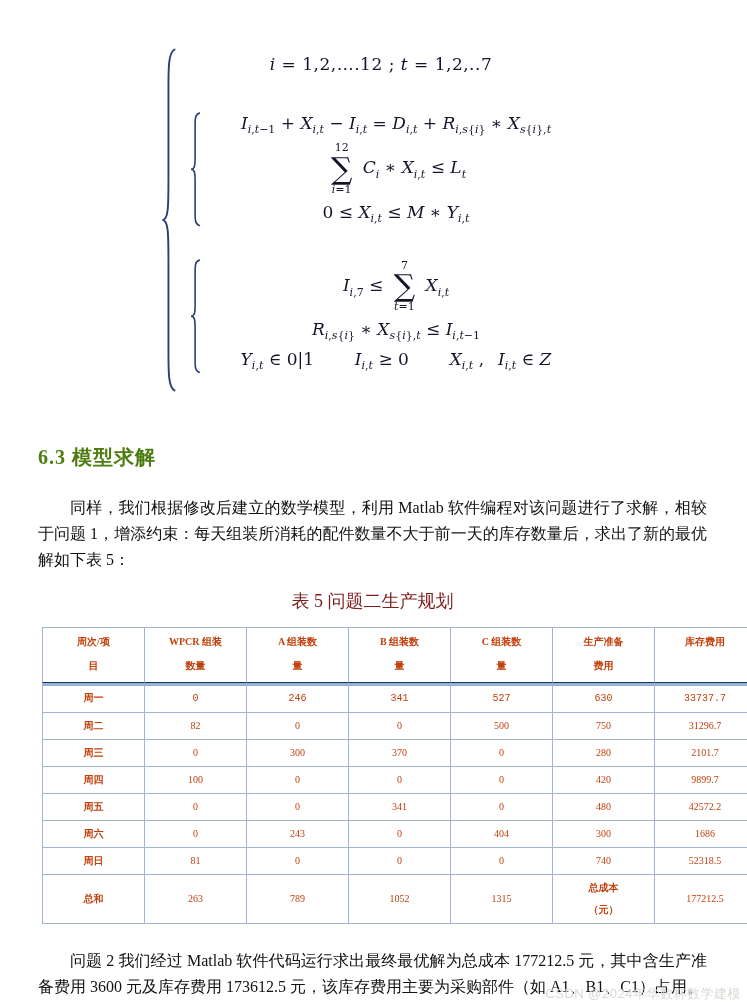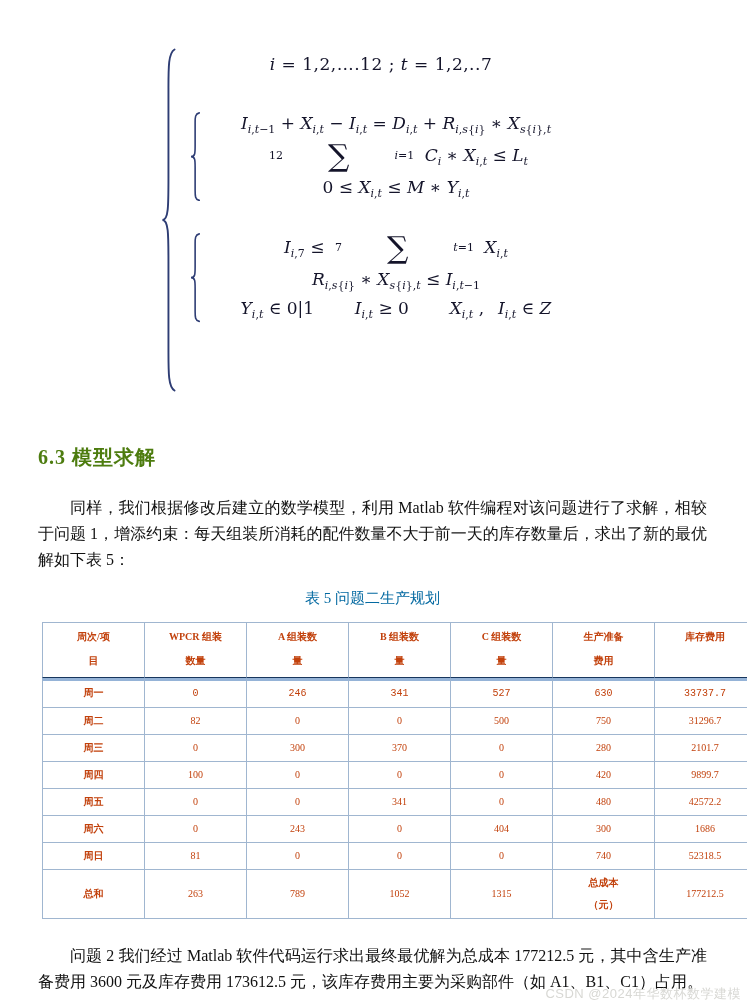--- a/index.html
+++ b/index.html
@@ -32,21 +32,21 @@
     font-size: 17px;
   }
   .m-index-line { text-align: center; margin: 8px 0 16px 0; letter-spacing: 0.5px; }
   .m-group { position: relative; padding-left: 30px; margin-top: 20px; }
   .m-group + .m-group { margin-top: 28px; }
   .inner-brace-wrap { position: absolute; left: 8px; top: 2px; bottom: 2px; width: 15px; }
   .inner-brace-wrap svg { width: 100%; height: 100%; display: block; }
   .g-lines { display: flex; flex-direction: column; }
   .m-line { text-align: center; margin: 3px 0; }
   .m-line sub { font-size: 11px; }
-  .sum { display: inline-flex; flex-direction: row; align-items: center; vertical-align: middle; margin: 0 5px; line-height: 1; gap: 45px; }
+  .sum { display: inline-flex; flex-direction: column; align-items: center; vertical-align: middle; margin: 0 5px; line-height: 1; }
   .sum .lim { font-size: 11px; line-height: 1.15; font-style: normal; }
   .sum .sig { font-size: 30px; line-height: 0.95; }
   .gap { display: inline-block; width: 2.4em; }
 
   
   .section-heading {
     margin-top: 50px;
     font-size: 20px;
     font-weight: 700;
     color: #4d7c0f;
@@ -56,22 +56,22 @@
     margin: 24px 0 0 0;
     font-size: 16px;
     line-height: 26px;
     text-align: justify;
     text-indent: 2em;
     color: #111111;
   }
   .table-caption {
     margin-top: 16px;
     text-align: center;
-    font-size: 15px;
-    color: #0369a1;
+    font-size: 18px;
+    color: #7f1d1d;
   }
 
   
   table.prod-table {
     margin: 14px 0 0 4px;
     width: 714px;
     border-collapse: separate;
     border-spacing: 0;
     table-layout: fixed;
     font-size: 10px;

